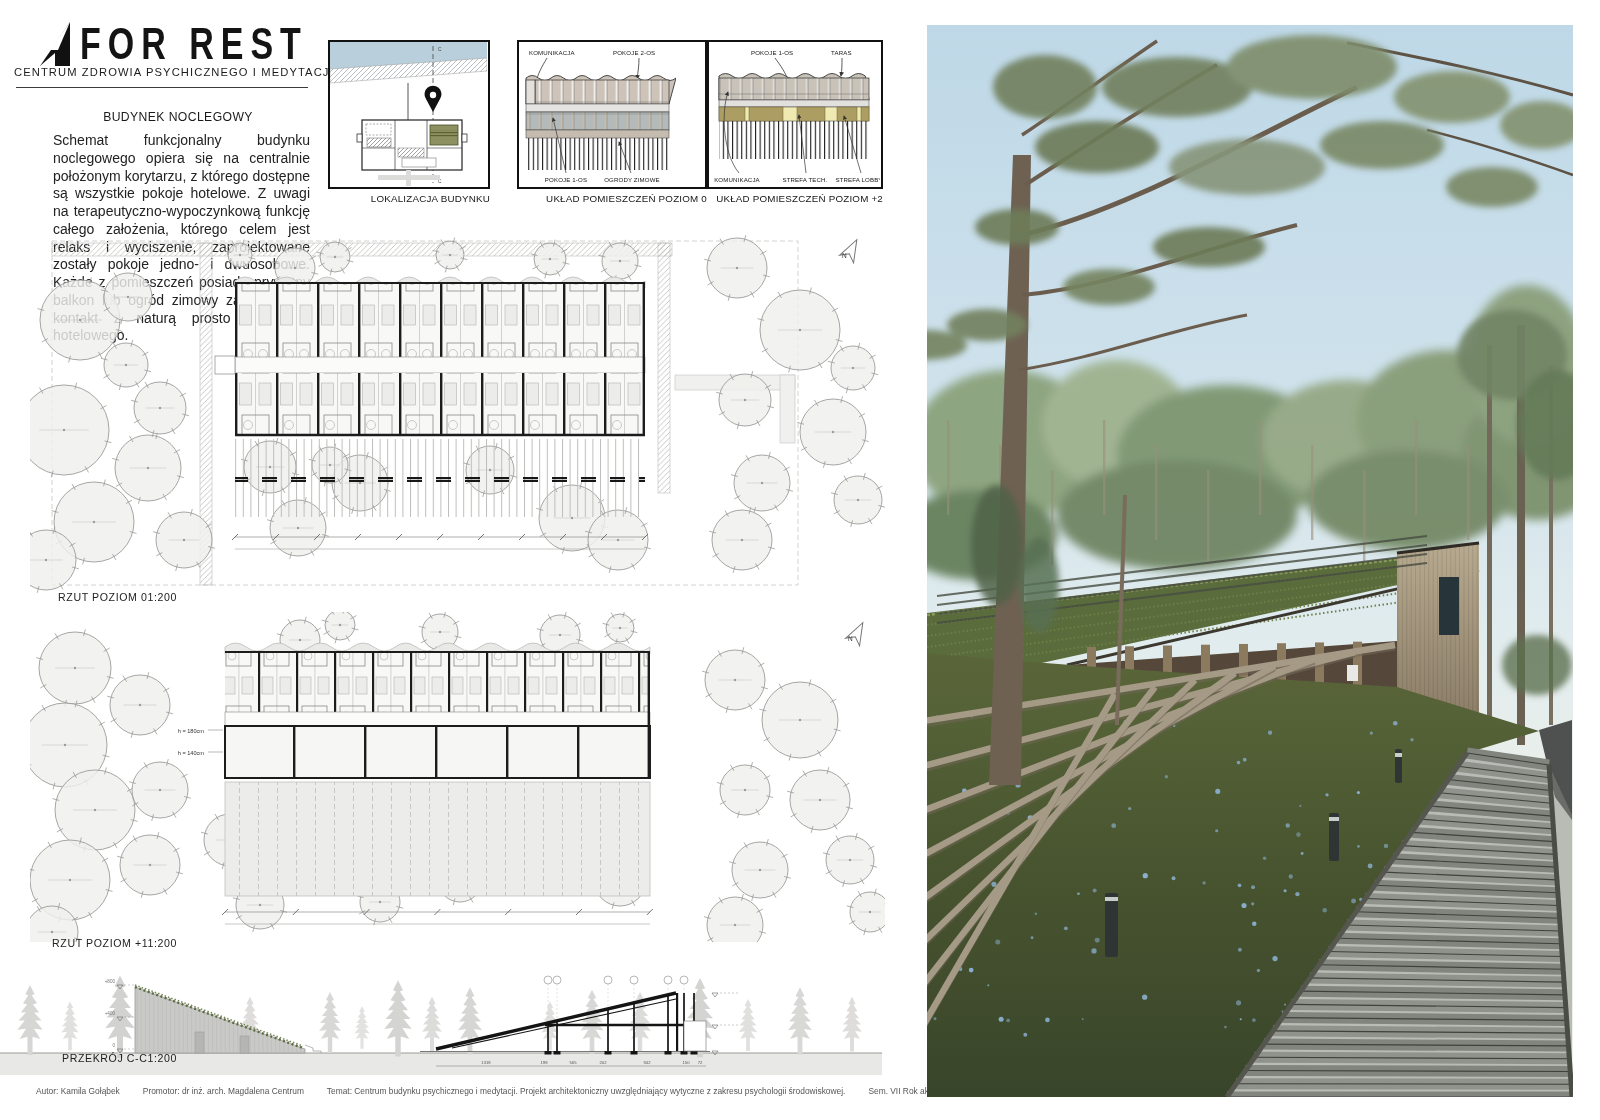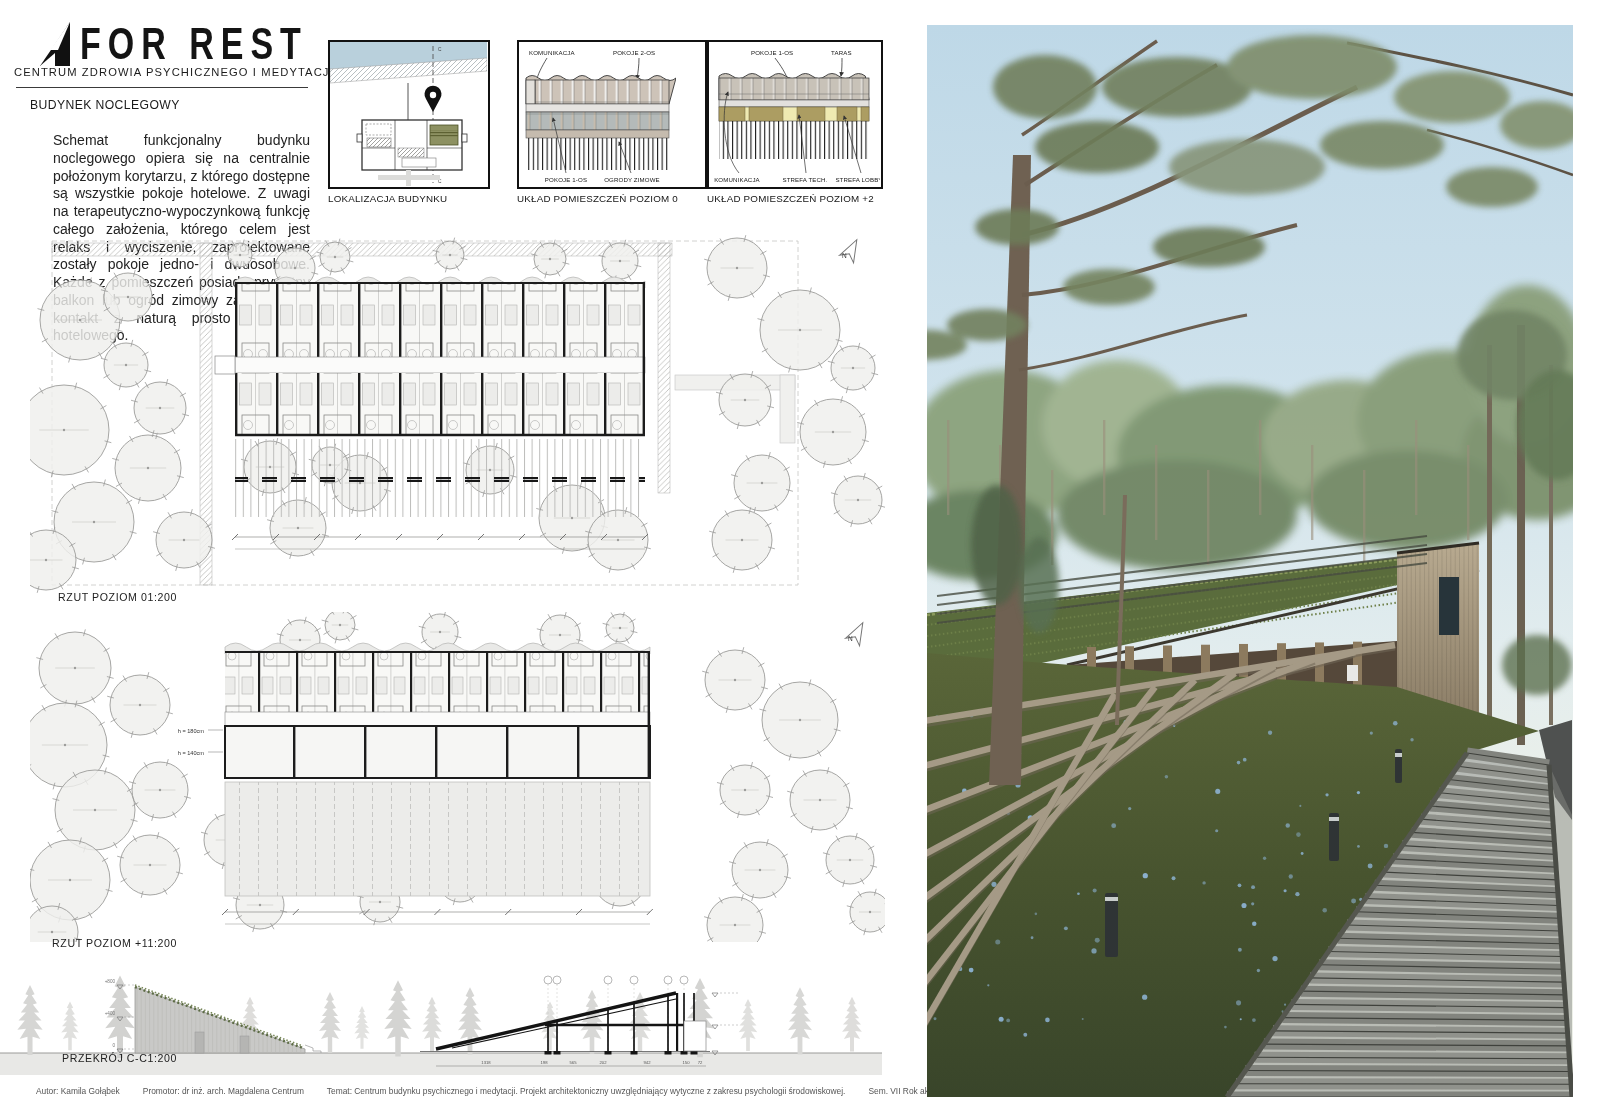--- a/index.html
+++ b/index.html
@@ -9,29 +9,29 @@
   svg text{font-family:"Liberation Sans",sans-serif}
 
   
   .logo-icon{position:absolute;left:34px;top:20px}
   .logo-text{position:absolute;left:80px;top:18px;font-size:34px;font-weight:bold;letter-spacing:7px;
              transform:scaleY(1.32);transform-origin:left top;white-space:nowrap;color:#141414}
   .subtitle{position:absolute;left:14px;top:66px;width:296px;text-align:center;font-size:11.2px;
             letter-spacing:1.1px;white-space:nowrap;color:#1c1c1c}
   .brand-rule{position:absolute;left:16px;top:87px;width:292px;border-top:1.5px solid #3a3a3a}
 
-  .intro-title{position:absolute;left:30px;top:98px;width:272px;margin:0;
+  .intro-title{position:absolute;left:30px;top:98px;width:272px;margin:12px;text-align:center;
                font-size:12.2px;font-weight:normal;letter-spacing:.4px}
   .intro-body{position:absolute;left:37px;top:116px;width:257px;margin:16px;font-size:14px;
               line-height:1.27;font-weight:normal;color:#222;text-align:justify}
 
   
   .diag{position:absolute;top:40px;margin:0}
   .diag .box{border:2.4px solid #111;background:#fff;line-height:0}
-  .diag figcaption{position:absolute;top:153px;width:100%;text-align:left;font-size:9.8px;
+  .diag figcaption{position:absolute;top:153px;width:100%;text-align:right;font-size:9.8px;
                    letter-spacing:.2px;white-space:nowrap;color:#161616}
   .dlab{font-size:6.1px;letter-spacing:.15px;fill:#161616}
   .dsm{font-size:4.8px;fill:#444}
 
   
   .plan-label{position:absolute;right:728px;font-size:10.6px;letter-spacing:.6px;color:#222;white-space:nowrap}
   .plan-label .sc{}
   .footer{position:absolute;left:36px;top:1086px;width:860px;font-size:8.4px;color:#555;
           white-space:nowrap;display:flex;gap:23px}
 

